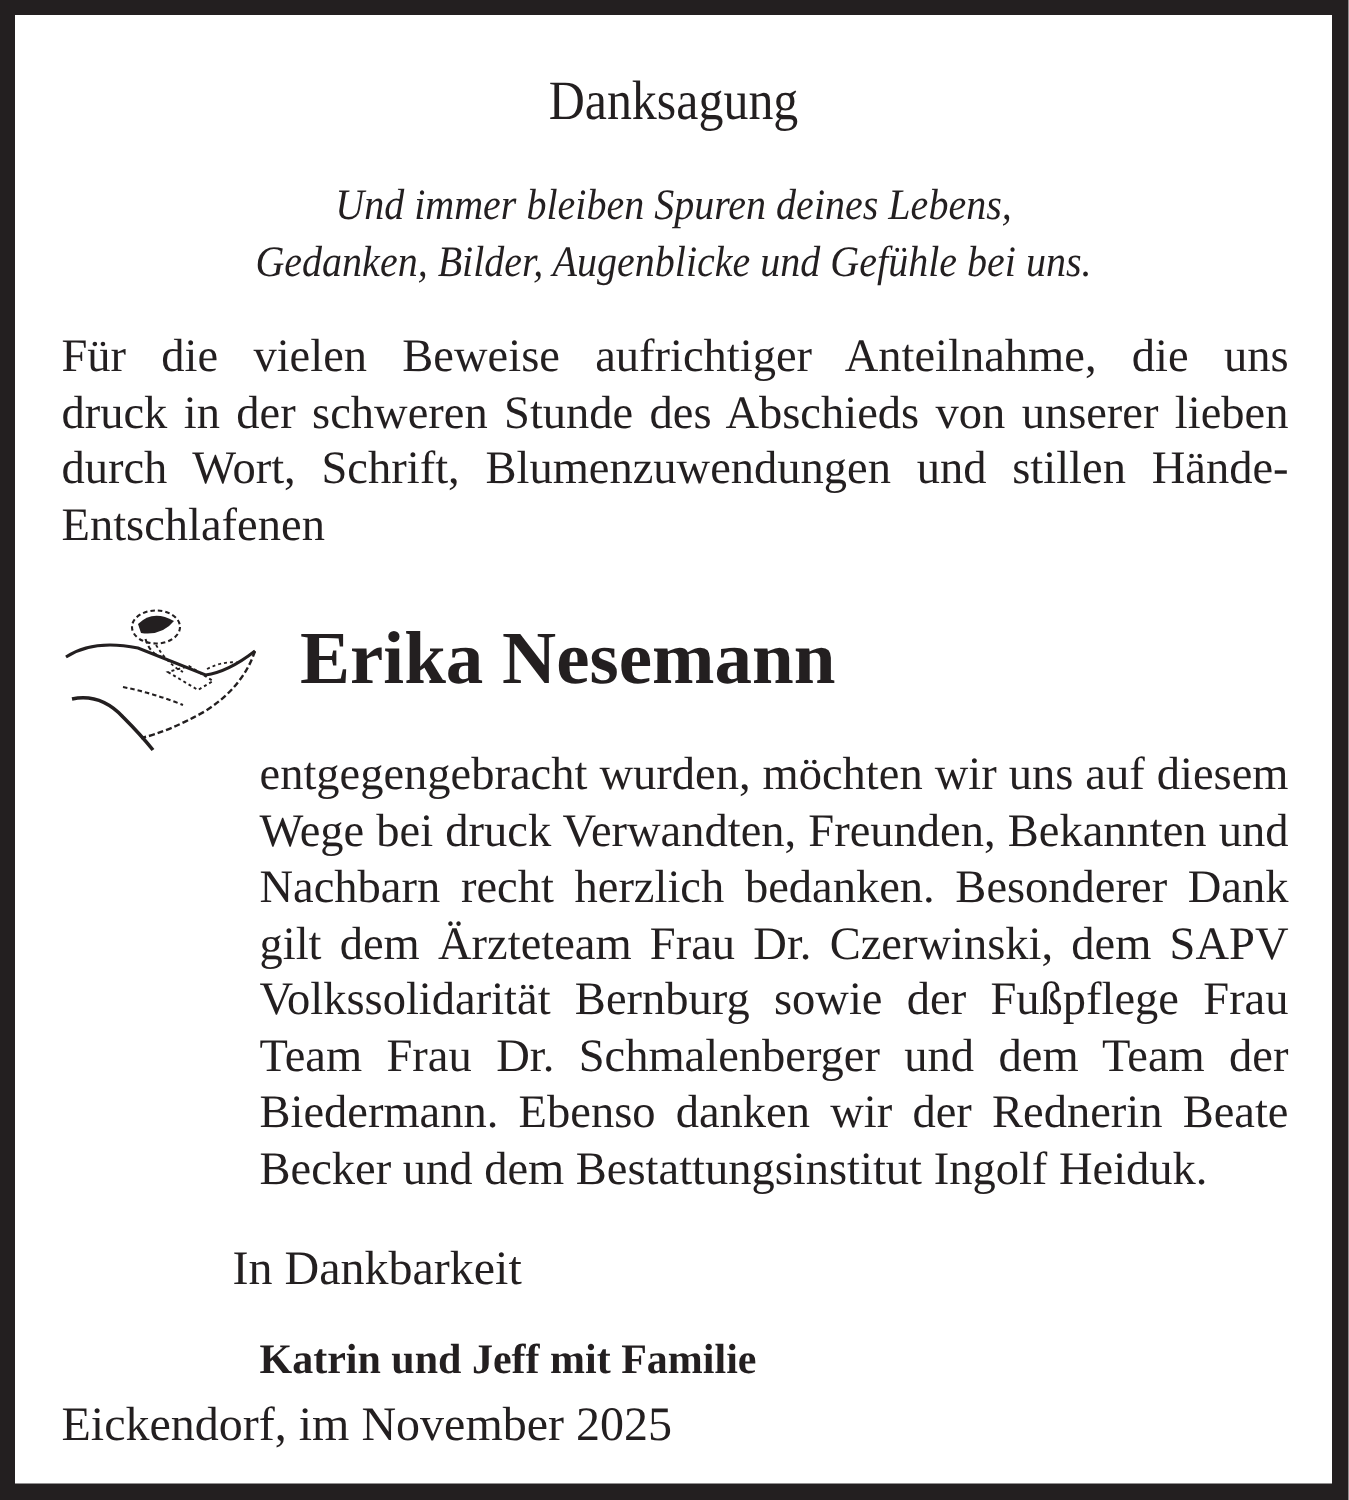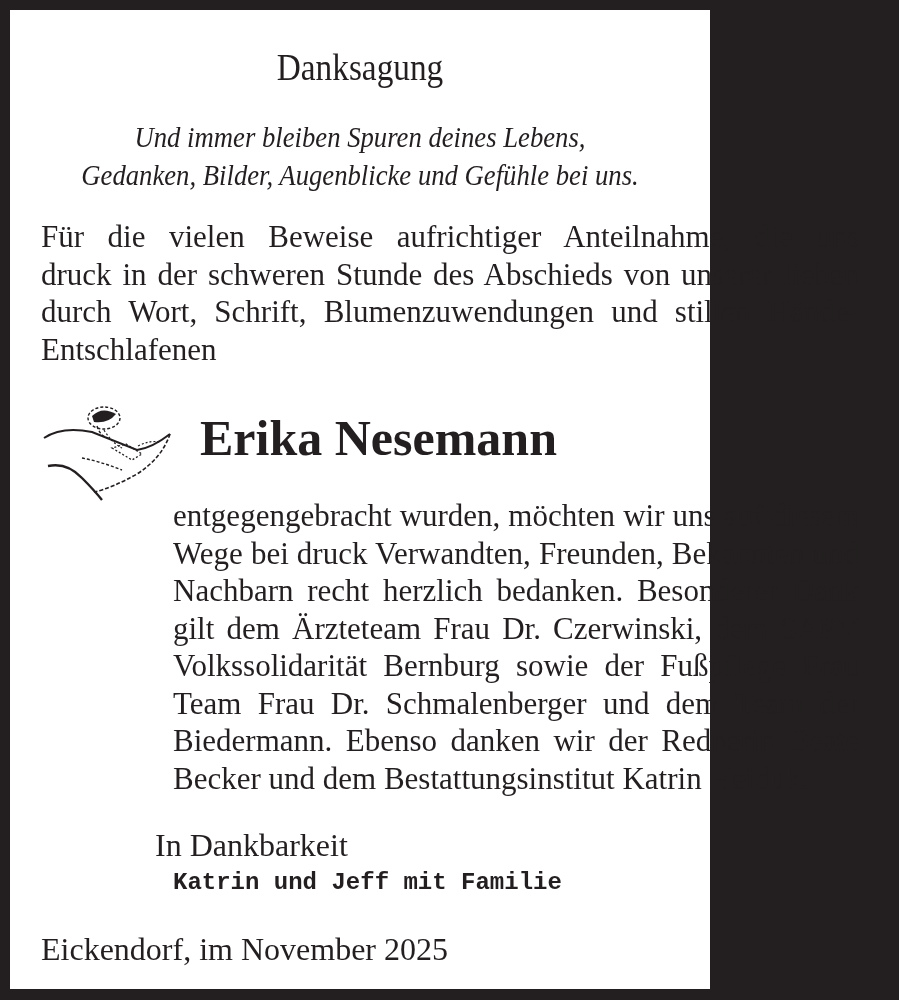--- a/index.html
+++ b/index.html
@@ -7,21 +7,21 @@
     width: 899px; height: 1000px;
     background: #231f20;
     position: relative;
     overflow: hidden;
     font-family: "Liberation Serif", "DejaVu Serif", serif;
     color: #231f20;
   }
   .panel {
     position: absolute;
     left: 10px; top: 10px;
-    width: 700px; height: 979px;
+    width: 878px; height: 979px;
     background: #ffffff;
   }
   .title {
     position: absolute; left: 0; right: 0; top: 36px;
     text-align: center;
     font-size: 37px; line-height: 44px;
     transform: scaleX(0.9);
   }
   .motto {
     position: absolute; left: 0; right: 0; top: 108px;
@@ -39,21 +39,21 @@
   .intro { left: 31px; top: 208px; width: 818px; }
   .body-text { left: 163px; top: 487px; width: 686px; font-family: Liberation Serif, serif; }
   .name {
     position: absolute; left: 190px; top: 388px;
     font-weight: bold; font-size: 50px; line-height: 80px;
   }
   .emblem {
     position: absolute; left: 32px; top: 378px; width: 140px; height: 120px;
   }
   .sign-intro { position: absolute; left: 145px; top: 818px; font-size: 32px; line-height: 34px; }
-  .sign-names { position: absolute; left: 163px; top: 856px; font-size: 24px; line-height: 34px; font-weight: bold; font-family: Liberation Mono, monospace; }
+  .sign-names { position: absolute; left: 163px; top: 880px; font-size: 28px; line-height: 34px; font-weight: bold; }
   .place-date { position: absolute; left: 31px; top: 922px; font-size: 32px; line-height: 34px; }
 </style>
 </head>
 <body>
 
 <div class="panel">
   <div class="title">Danksagung</div>
 
   <div class="motto">
     <div>Und immer bleiben Spuren deines Lebens,</div>
@@ -88,20 +88,20 @@
   <div class="name">Erika Nesemann</div>
 
   <div class="para body-text">
     <span class="line">entgegengebracht wurden, möchten wir uns auf diesem</span>
     <span class="line">Wege bei druck Verwandten, Freunden, Bekannten und</span>
     <span class="line">Nachbarn recht herzlich bedanken. Besonderer Dank</span>
     <span class="line">gilt dem Ärzteteam Frau Dr. Czerwinski, dem SAPV</span>
     <span class="line">Volkssolidarität Bernburg sowie der Fußpflege Frau</span>
     <span class="line">Team Frau Dr. Schmalenberger und dem Team der</span>
     <span class="line">Biedermann. Ebenso danken wir der Rednerin Beate</span>
-    <span class="line last">Becker und dem Bestattungsinstitut Katrin Heiduk.</span>
+    <span class="line last">Becker und dem Bestattungsinstitut Ingolf Heiduk.</span>
   </div>
 
   <div class="sign-intro">In Dankbarkeit</div>
   <div class="sign-names">Katrin und Jeff mit Familie</div>
 
   <div class="place-date">Eickendorf, im November 2025</div>
 </div>
 
 </body></html>

